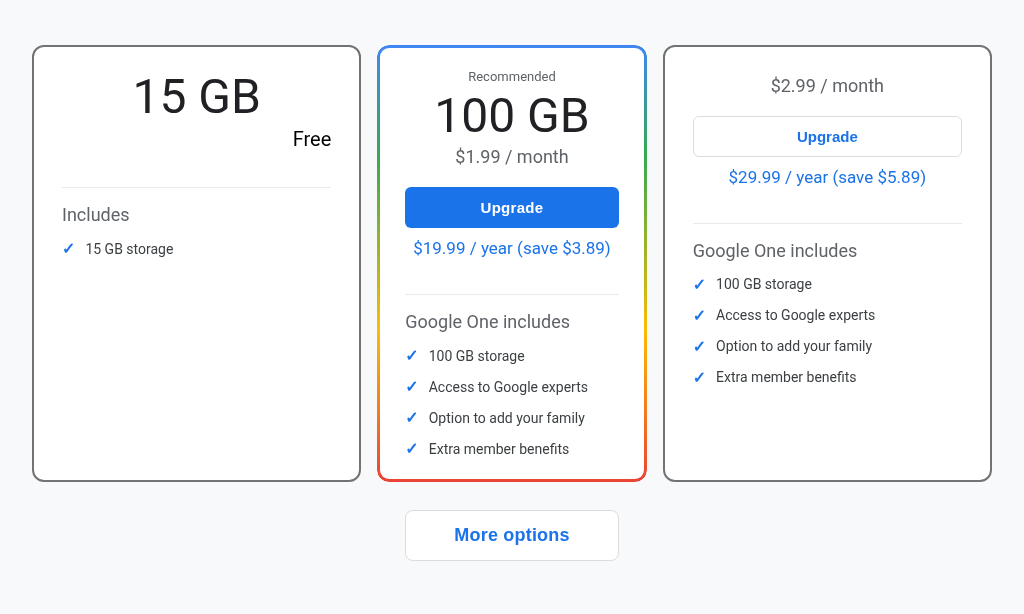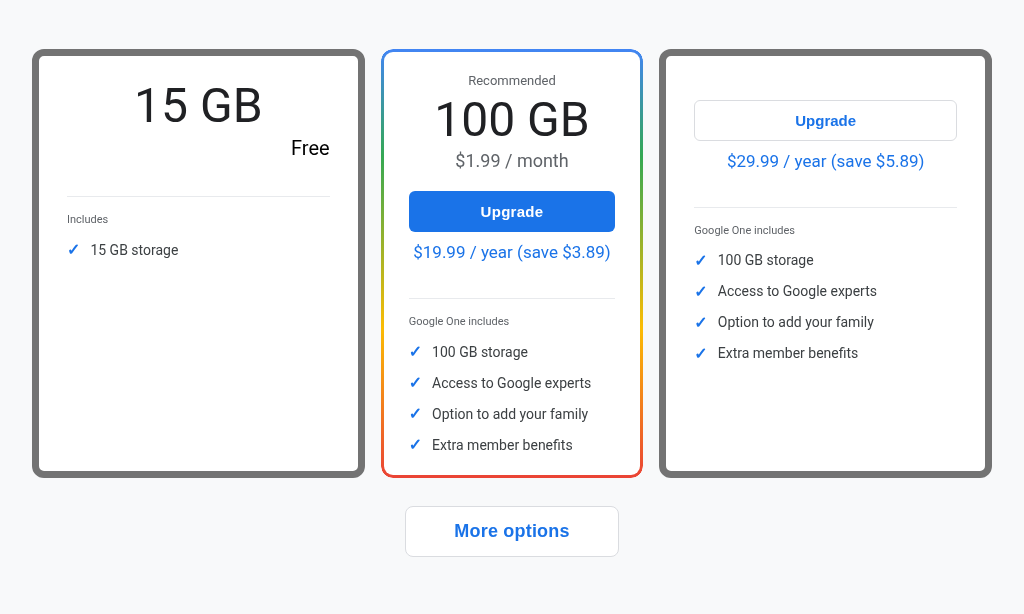--- a/index.html
+++ b/index.html
@@ -20,21 +20,21 @@
       gap: 16px;
       align-items: stretch;
       width: 100%;
       max-width: 960px;
       margin-bottom: 28px;
     }
 
     .plan-card {
       background: #fff;
       border-radius: 12px;
-      border: 7px solid #737373;
+      border: 2px solid #737373;
       flex: 1;
       display: flex;
       flex-direction: column;
       padding: 24px 28px;
       position: relative;
     }
 
     .plan-card.recommended {
       border: none;
       padding: 0;
@@ -131,21 +131,21 @@
       margin-bottom: 20px;
     }
 
     .divider {
       border: none;
       border-top: 1px solid #e8eaed;
       margin: 16px 0;
     }
 
     .includes-label {
-      font-size: 11px;
+      font-size: 18px;
       color: #5f6368;
       margin-bottom: 14px;
     }
 
     .features-list {
       list-style: none;
       display: flex;
       flex-direction: column;
       gap: 12px;
     }
@@ -225,20 +225,21 @@
         <li class="feature-item">
           <span class="check-icon">✓</span>
           <span>Extra member benefits</span>
         </li>
       </ul>
     </div>
   </div>
 
   <div class="plan-card">
     <div class="plan-header">
+      <div class="plan-price">$2.99 / month</div>
     </div>
     <button class="upgrade-btn-secondary">Upgrade</button>
     <div class="annual-price">$29.99 / year (save $5.89)</div>
     <hr class="divider">
     <div class="includes-label">Google One includes</div>
     <ul class="features-list">
       <li class="feature-item">
         <span class="check-icon">✓</span>
         <span>100 GB storage</span>
       </li>

